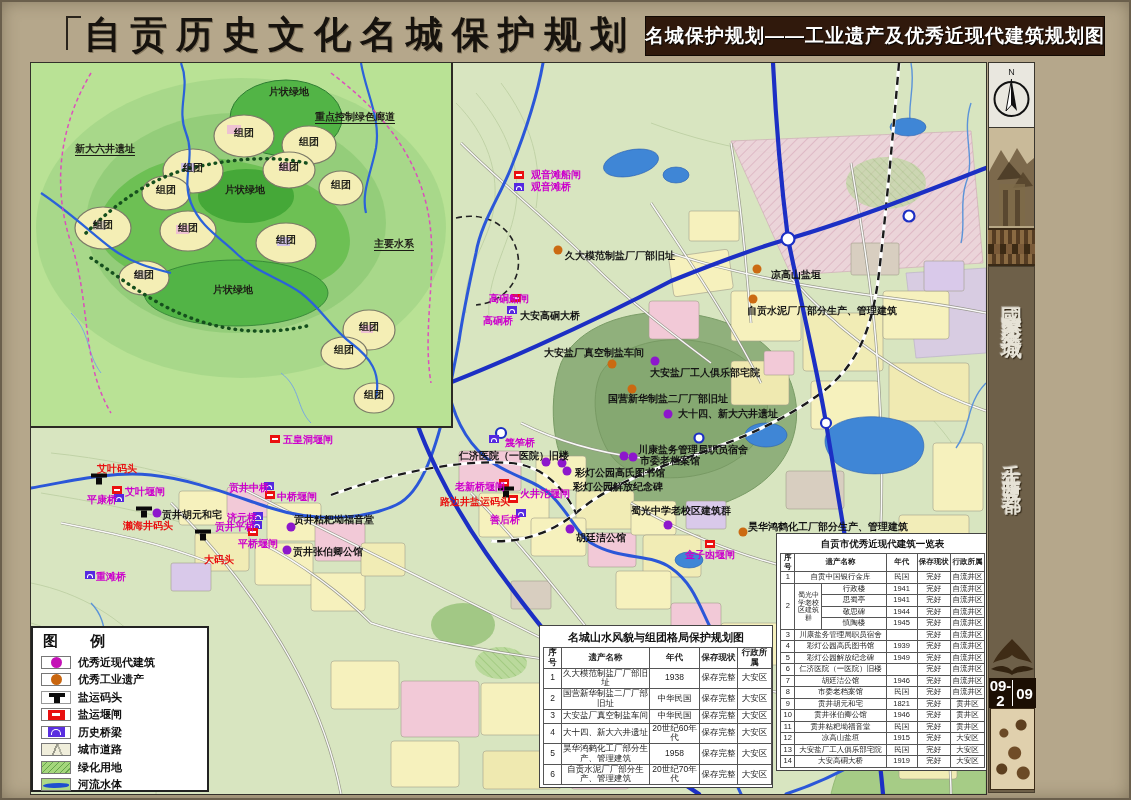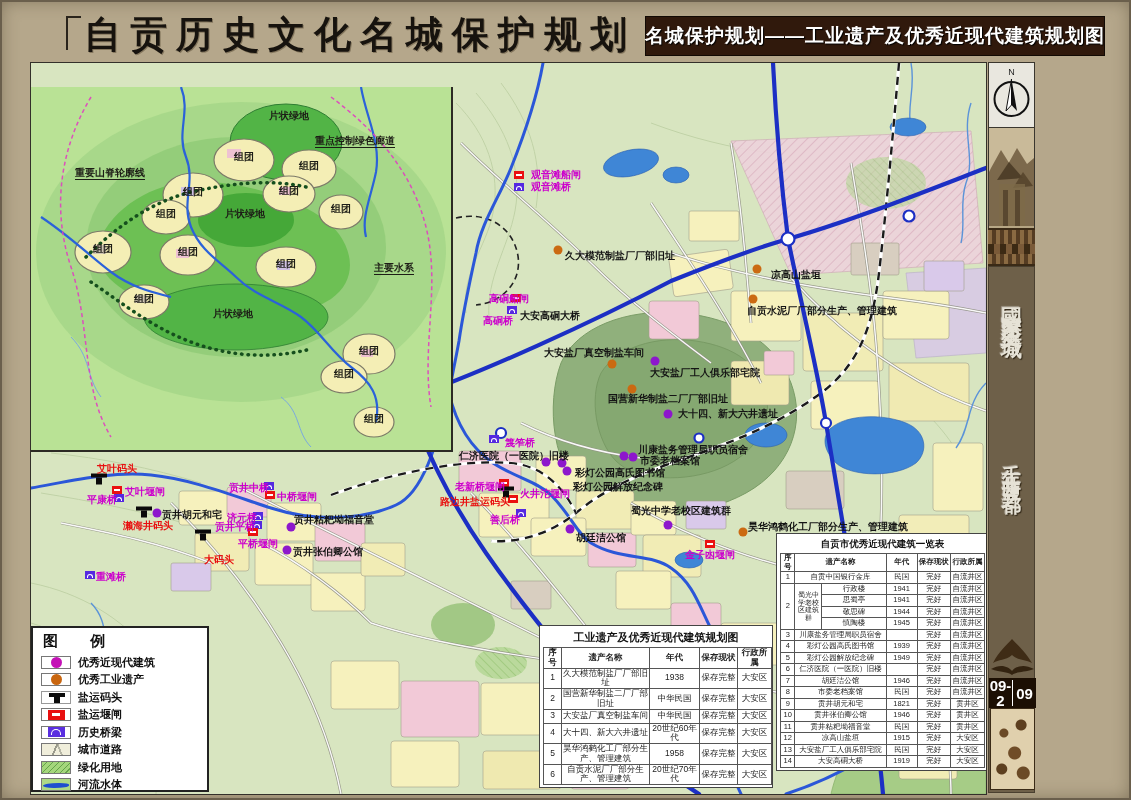--- a/index.html
+++ b/index.html
@@ -14,21 +14,21 @@
   #banner{position:absolute;left:645px;top:16px;width:458px;height:38px;background:#30190c;
           border:1px solid #120a04;display:flex;align-items:center;justify-content:center;}
   #banner span{color:#fff;font-weight:bold;font-size:19px;letter-spacing:1px;white-space:nowrap;
                text-shadow:1px 1px 1px #000;}
   
   #map{position:absolute;left:30px;top:62px;width:955px;height:731px;background:#d8e5c0;
        border:1px solid #33302a;overflow:hidden;}
   #geo{position:absolute;left:0;top:0;z-index:0;}
   
   #inset{position:absolute;left:0;top:0;width:420px;height:363px;background:#b9e295;
-         border-right:2px solid #2c2a24;border-bottom:2px solid #2c2a24;z-index:4;overflow:hidden;margin-top:24px;}
+         border-right:2px solid #2c2a24;border-bottom:2px solid #2c2a24;z-index:4;overflow:hidden;}
   .inset-label{position:absolute;font-size:10px;font-weight:bold;color:#1d1d16;white-space:nowrap;line-height:1;}
   .inset-label.u{border-bottom:1.5px solid #1d1d16;padding-bottom:1px;}
   #inset-caption{position:absolute;left:13px;top:336px;font-size:16px;font-weight:bold;color:#111;
                  letter-spacing:2px;white-space:nowrap;}
   
   #legend{position:absolute;left:0px;top:563px;width:178px;height:166px;background:#fff;
           border:2px solid #222;z-index:6;padding:3px 8px;box-sizing:border-box;}
   #legend-title{font-size:15px;font-weight:bold;color:#111;letter-spacing:14px;margin:1px 0 3px 2px;}
   .leg-item{display:flex;align-items:center;gap:7px;height:16px;margin:1.5px 0;}
   .leg-label{font-size:11px;font-weight:bold;color:#111;white-space:nowrap;}
@@ -434,21 +434,21 @@
           <path d="M300,10 C340,40 380,80 395,140 C410,200 390,260 400,320"></path>
         </g>
         <g stroke="#154f1d" stroke-width="3.5" stroke-dasharray="0.5,6" stroke-linecap="round" fill="none">
           <path d="M55,170 C85,140 120,115 160,105 C200,96 240,92 275,100"></path>
           <path d="M60,195 C90,215 120,240 160,255 C200,270 240,272 280,262"></path>
         </g>
       </svg>
       <div id="inset-labels">
           <span class="inset-label" style="left: 238px; top: 24px;">片状绿地</span>
           <span class="inset-label u" style="left: 284px; top: 49px;">重点控制绿色廊道</span>
-          <span class="inset-label u" style="left: 44px; top: 81px;">重要山脊轮廓线</span>
+          <span class="inset-label u" style="left: 44px; top: 81px;">新大六井遗址</span>
           <span class="inset-label" style="left: 194px; top: 122px;">片状绿地</span>
           <span class="inset-label" style="left: 182px; top: 222px;">片状绿地</span>
           <span class="inset-label u" style="left: 343px; top: 176px;">主要水系</span>
           <span class="inset-label" style="left: 203px; top: 65px;">组团</span>
           <span class="inset-label" style="left: 268px; top: 74px;">组团</span>
           <span class="inset-label" style="left: 152px; top: 100px;">组团</span>
           <span class="inset-label" style="left: 248px; top: 99px;">组团</span>
           <span class="inset-label" style="left: 300px; top: 117px;">组团</span>
           <span class="inset-label" style="left: 125px; top: 122px;">组团</span>
           <span class="inset-label" style="left: 62px; top: 157px;">组团</span>
@@ -493,21 +493,21 @@
             <span class="leg-label">绿化用地</span>
           </div>
           <div class="leg-item">
             <span class="sym river"></span>
             <span class="leg-label">河流水体</span>
           </div>
         </div>
     </div>
 
     <div id="tbl-industrial" class="sheet-table">
-      <div class="tbl-title">工业遗产及优秀近现代建筑规划图</div>
+      <div class="tbl-title">名城山水风貌与组团格局保护规划图</div>
       <table>
           <colgroup>
             <col style="width:18px">
             <col style="width:88px">
             <col style="width:50px">
             <col style="width:38px">
             <col style="width:34px">
           </colgroup>
         <thead>
             <tr id="ind-head">

